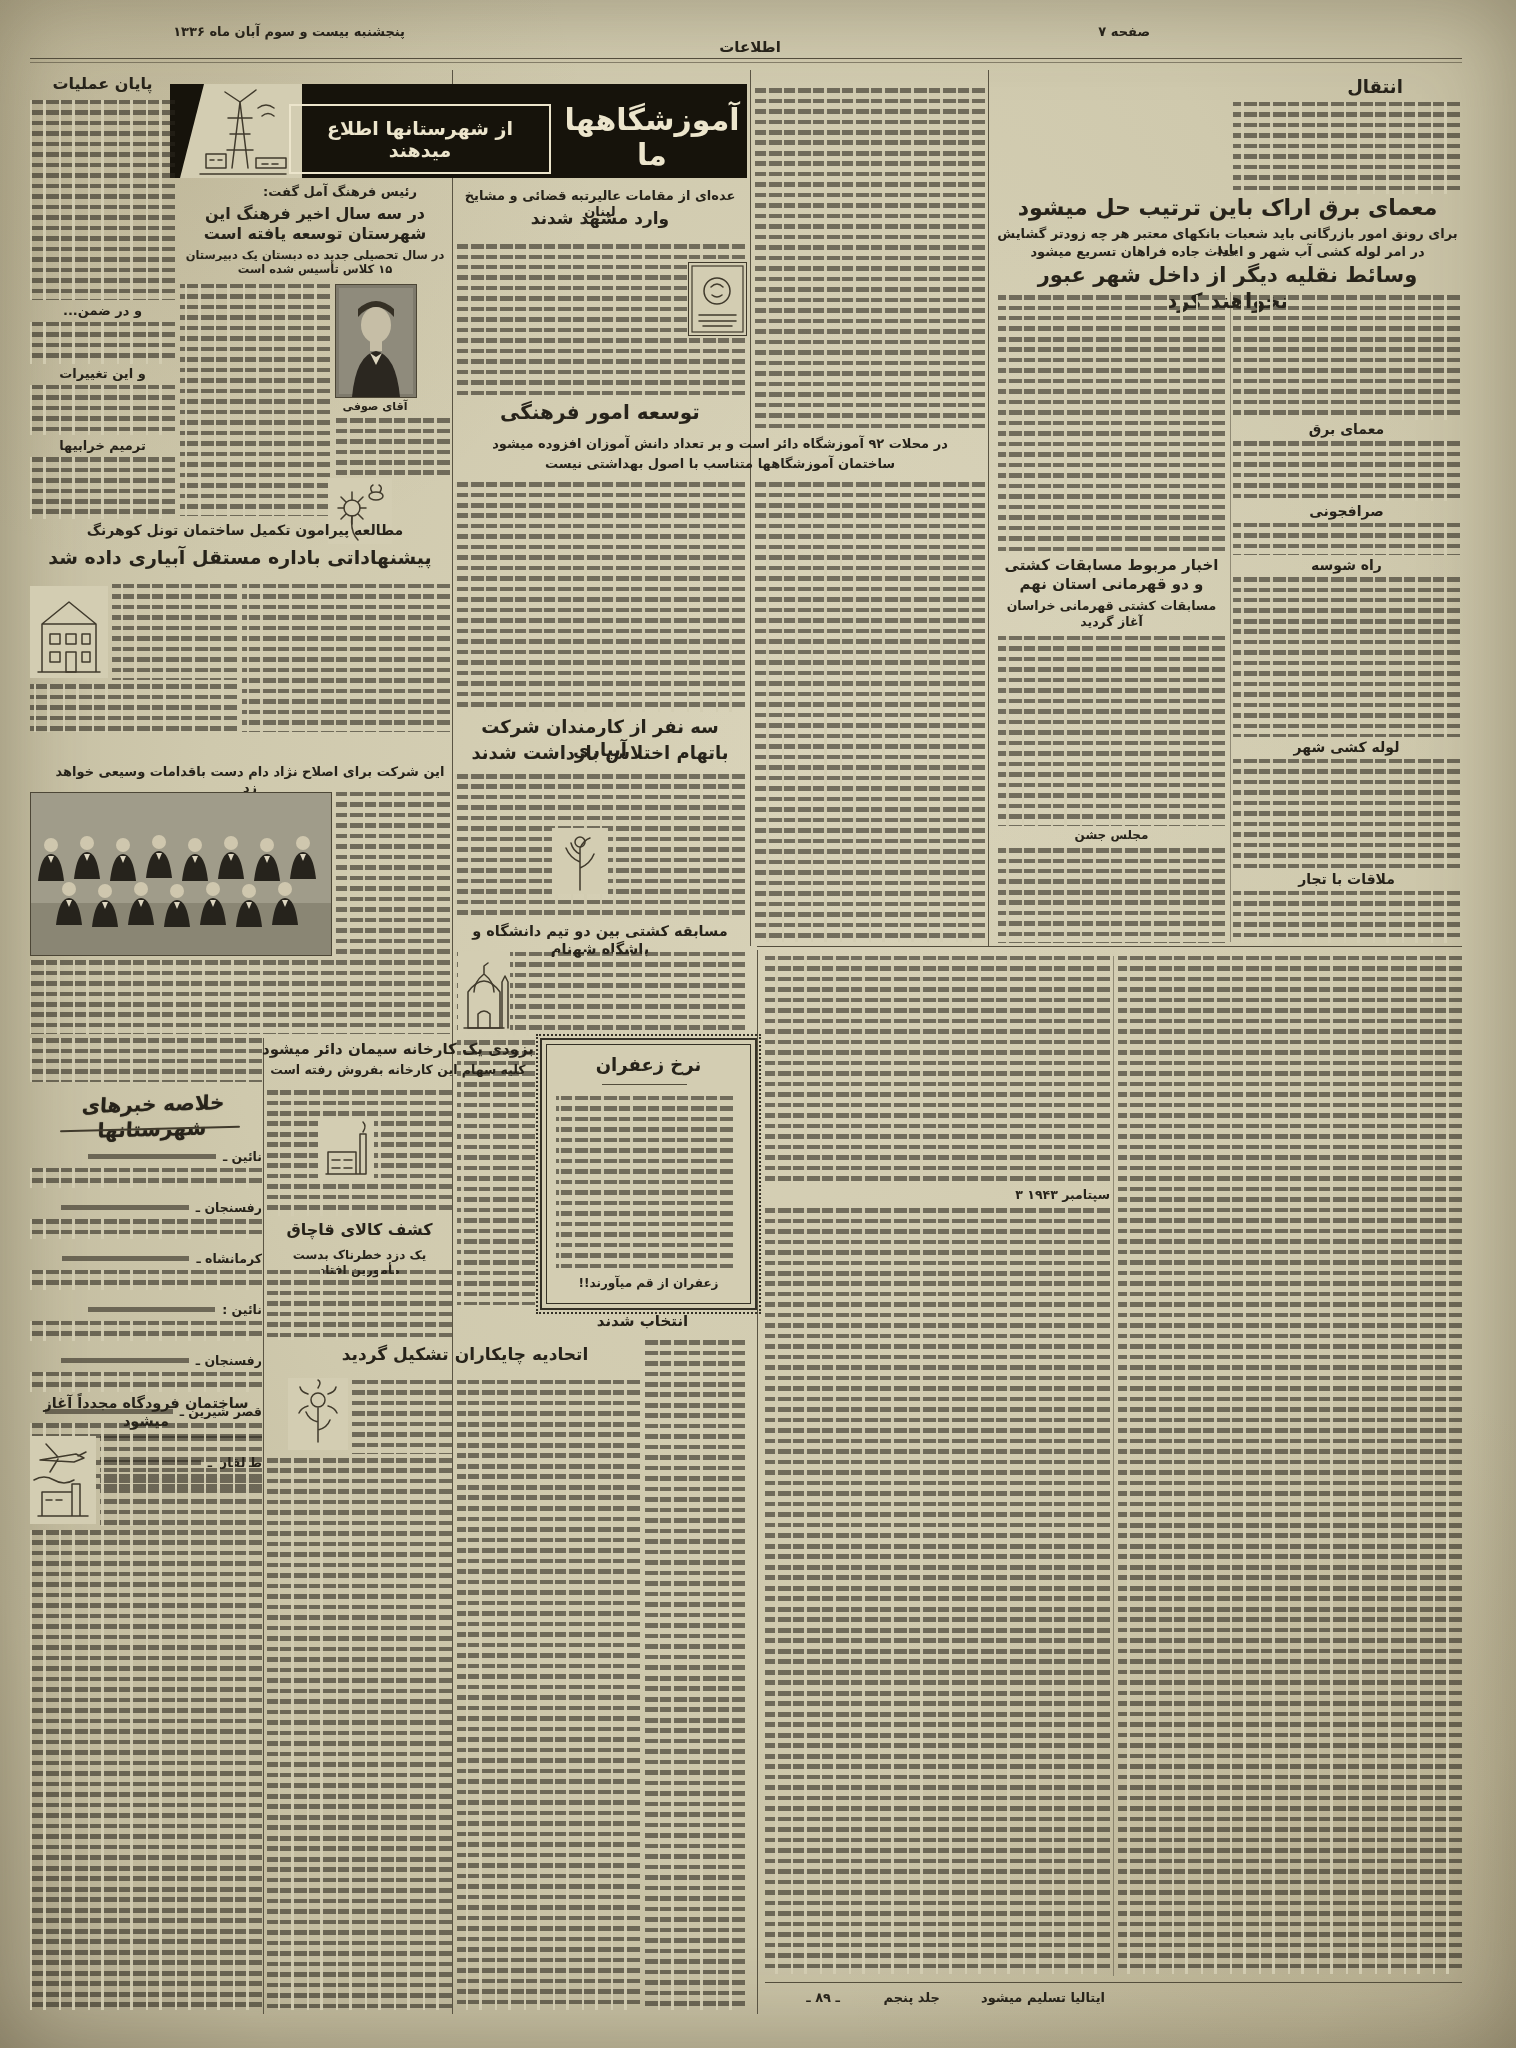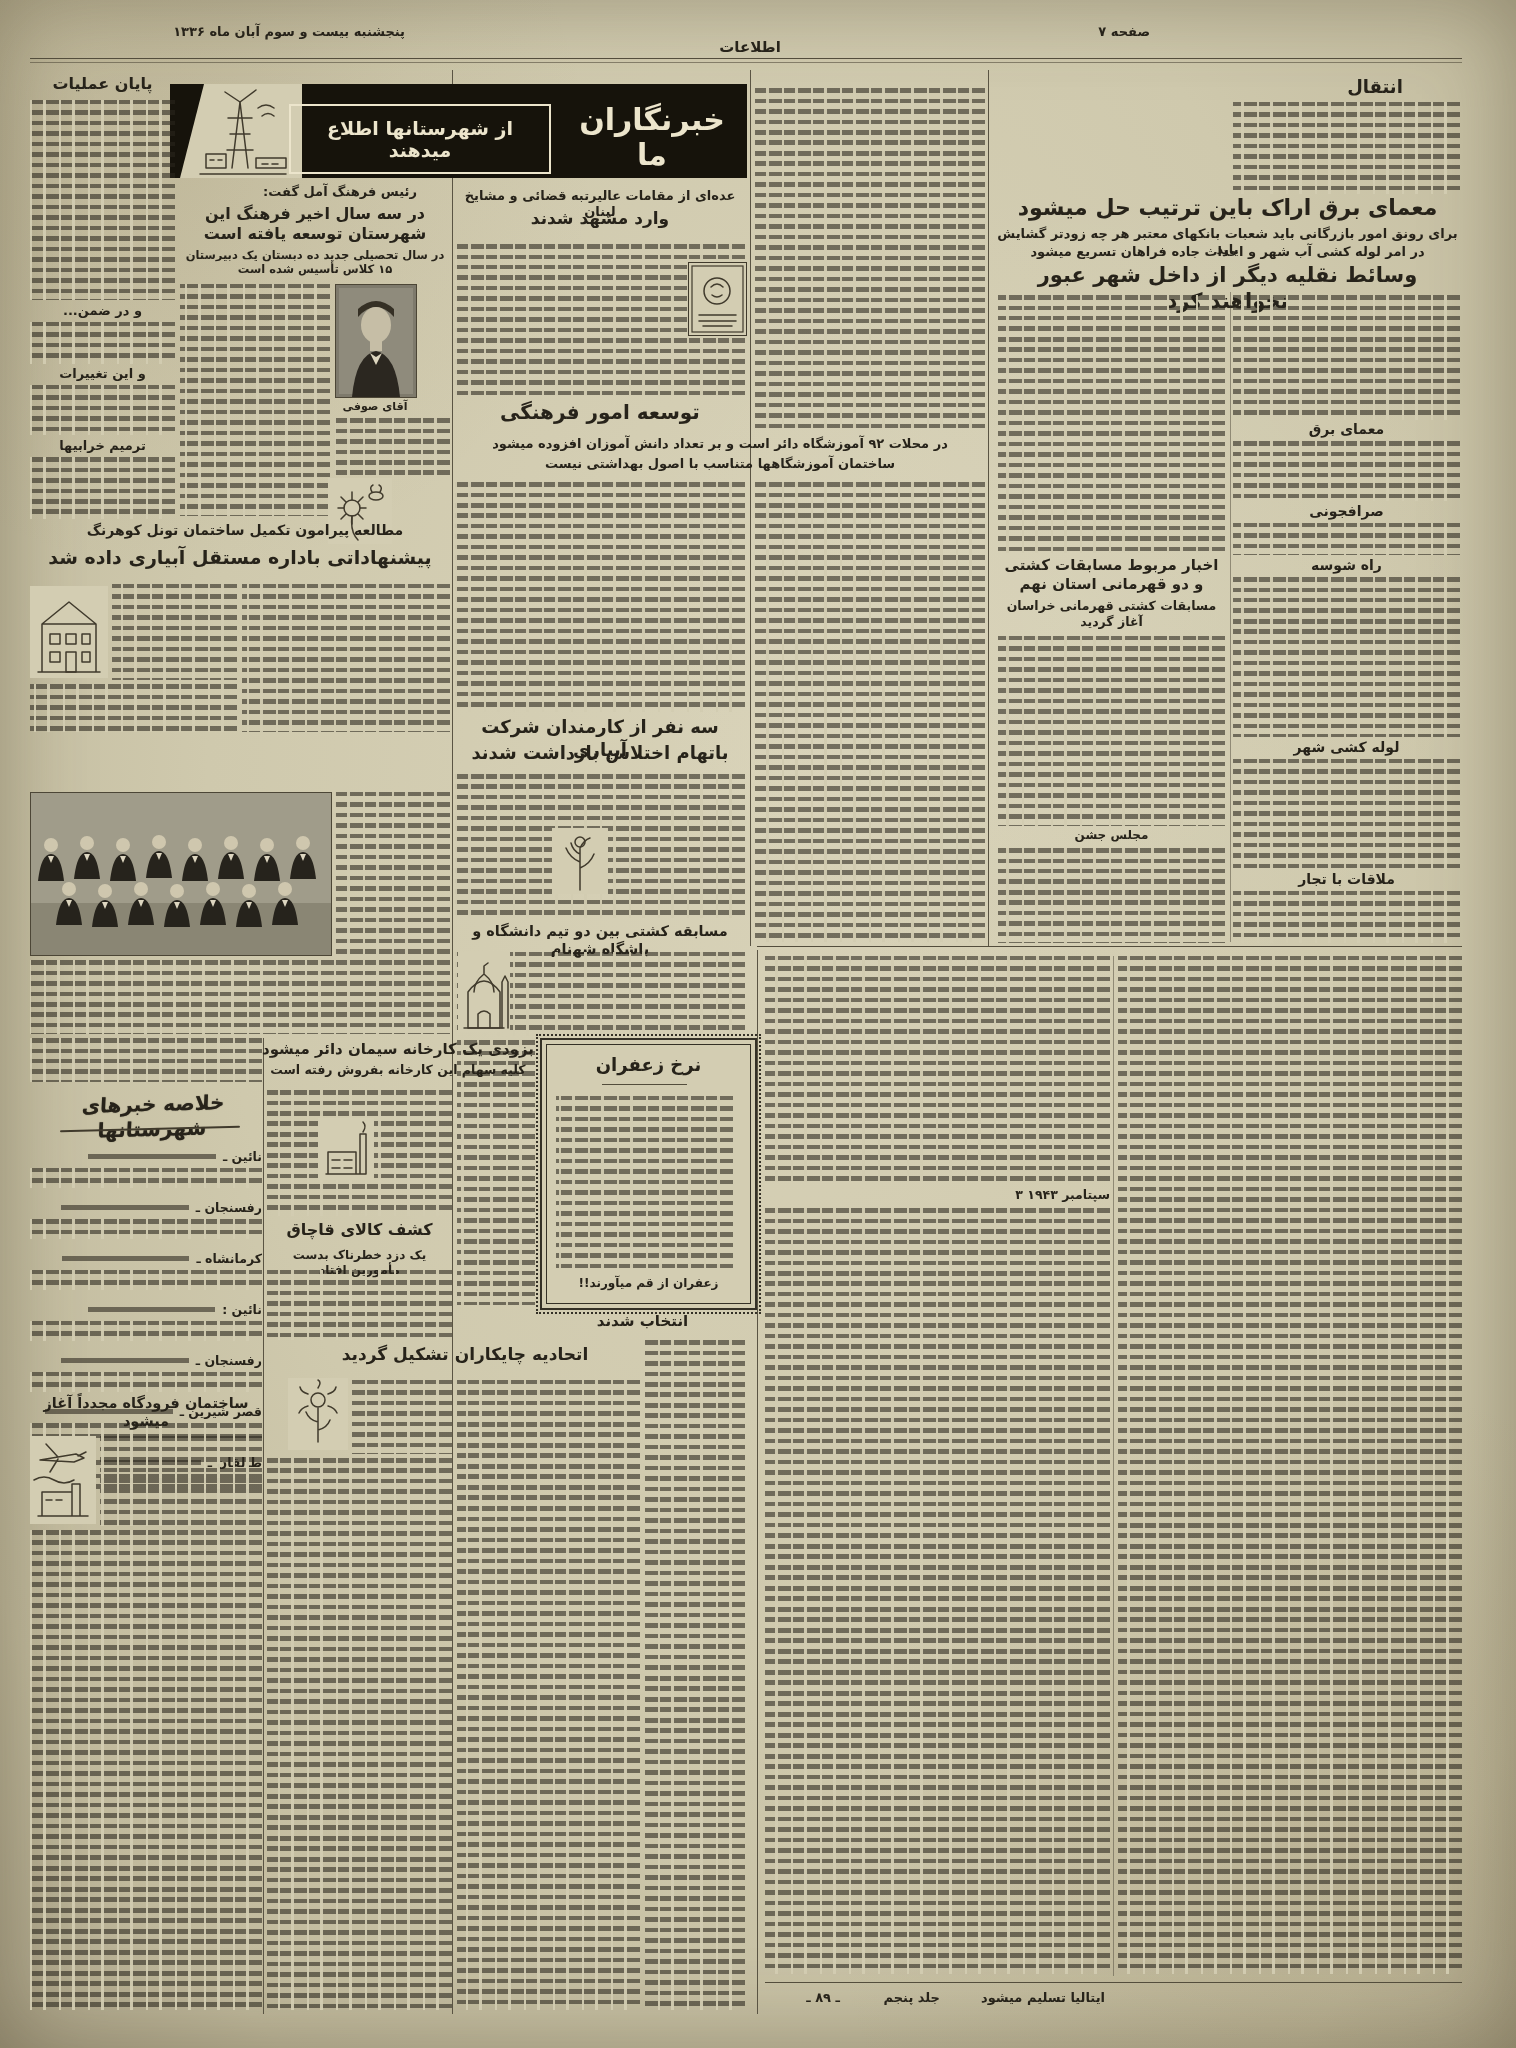--- a/index.html
+++ b/index.html
@@ -78,21 +78,21 @@
         <polygon points="0,0 34,0 10,94 0,94" fill="#16130b"></polygon>
         <path class="ink" d="M62 84 L70 18 L78 84"></path>
         <path class="ink" d="M58 34 L82 34 M60 50 L80 50 M57 66 L83 66"></path>
         <path class="ink" d="M70 18 L55 8 M70 18 L86 6"></path>
         <path class="ink" d="M88 24 q8 -6 16 0 M92 32 q6 -5 12 0"></path>
         <path class="ink" d="M36 84 h20 v-14 h-20 z M40 76 h4 M48 76 h4"></path>
         <path class="ink" d="M86 84 h30 v-10 h-30 z M92 80 h6 M102 80 h6"></path>
         <path class="ink" d="M30 90 h86"></path>
       </svg>
     </div>
-    <div class="mast-title">خبرنگاران ما</div>
+    <div class="mast-title">آموزشگاهها ما</div>
     <div class="mast-sub">از شهرستانها اطلاع میدهند</div>
   </div>
 
   <div class="t b c" style="left:1290px;top:76px;width:170px;font-size:18px;">انتقال</div>
   <div class="greek" style="left:1233px;top:102px;width:227px;height:92px;"></div>
 
   <div class="t b c" style="left:995px;top:194px;width:465px;font-size:22px;">معمای برق اراک باین ترتیب حل میشود</div>
   <div class="t b c" style="left:995px;top:226px;width:465px;font-size:13px;">برای رونق امور بازرگانی باید شعبات بانکهای معتبر هر چه زودتر گشایش یابد</div>
   <div class="t b c" style="left:995px;top:244px;width:465px;font-size:13px;">در امر لوله کشی آب شهر و احداث جاده فراهان تسریع میشود</div>
   <div class="t b c" style="left:995px;top:262px;width:465px;font-size:21px;">وسائط نقلیه دیگر از داخل شهر عبور نخواهند کرد</div>
@@ -239,20 +239,21 @@
   <div class="sketch" style="left:30px;top:586px;width:78px;height:92px;">
     <svg viewBox="0 0 78 92">
       <path class="ink" d="M8 86 h62 M12 86 V38 h54 v48 M12 38 L39 16 L66 38"></path>
       <path class="ink" d="M20 48 h10 v10 h-10 z M36 48 h10 v10 h-10 z M52 48 h8 v10 h-8 z M20 66 h10 v10 h-10 z M36 66 h10 v20 h-10 z M52 66 h8 v10 h-8 z"></path>
     </svg>
   </div>
   <div class="greek" style="left:112px;top:584px;width:125px;height:96px;"></div>
   <div class="greek" style="left:30px;top:684px;width:207px;height:48px;"></div>
   <div class="greek" style="left:242px;top:584px;width:208px;height:148px;"></div>
 
+  <div class="t b c" style="left:50px;top:764px;width:400px;font-size:13px;">این شرکت برای اصلاح نژاد دام دست باقدامات وسیعی خواهد زد</div>
   <div class="photo" style="left:30px;top:792px;width:300px;height:162px;">
     <svg viewBox="0 0 300 162">
       <defs>
         <g id="p">
             <circle cx="0" cy="0" r="7" fill="#cfc7ae"></circle>
             <path d="M-13 36 Q-10 9 0 9 Q10 9 13 36 Z" fill="#26231c"></path>
             <path d="M-3 11 L0 18 L3 11 Z" fill="#ddd6c0"></path>
           </g>
       </defs>
       <rect width="300" height="162" fill="#a09c8a"></rect>

